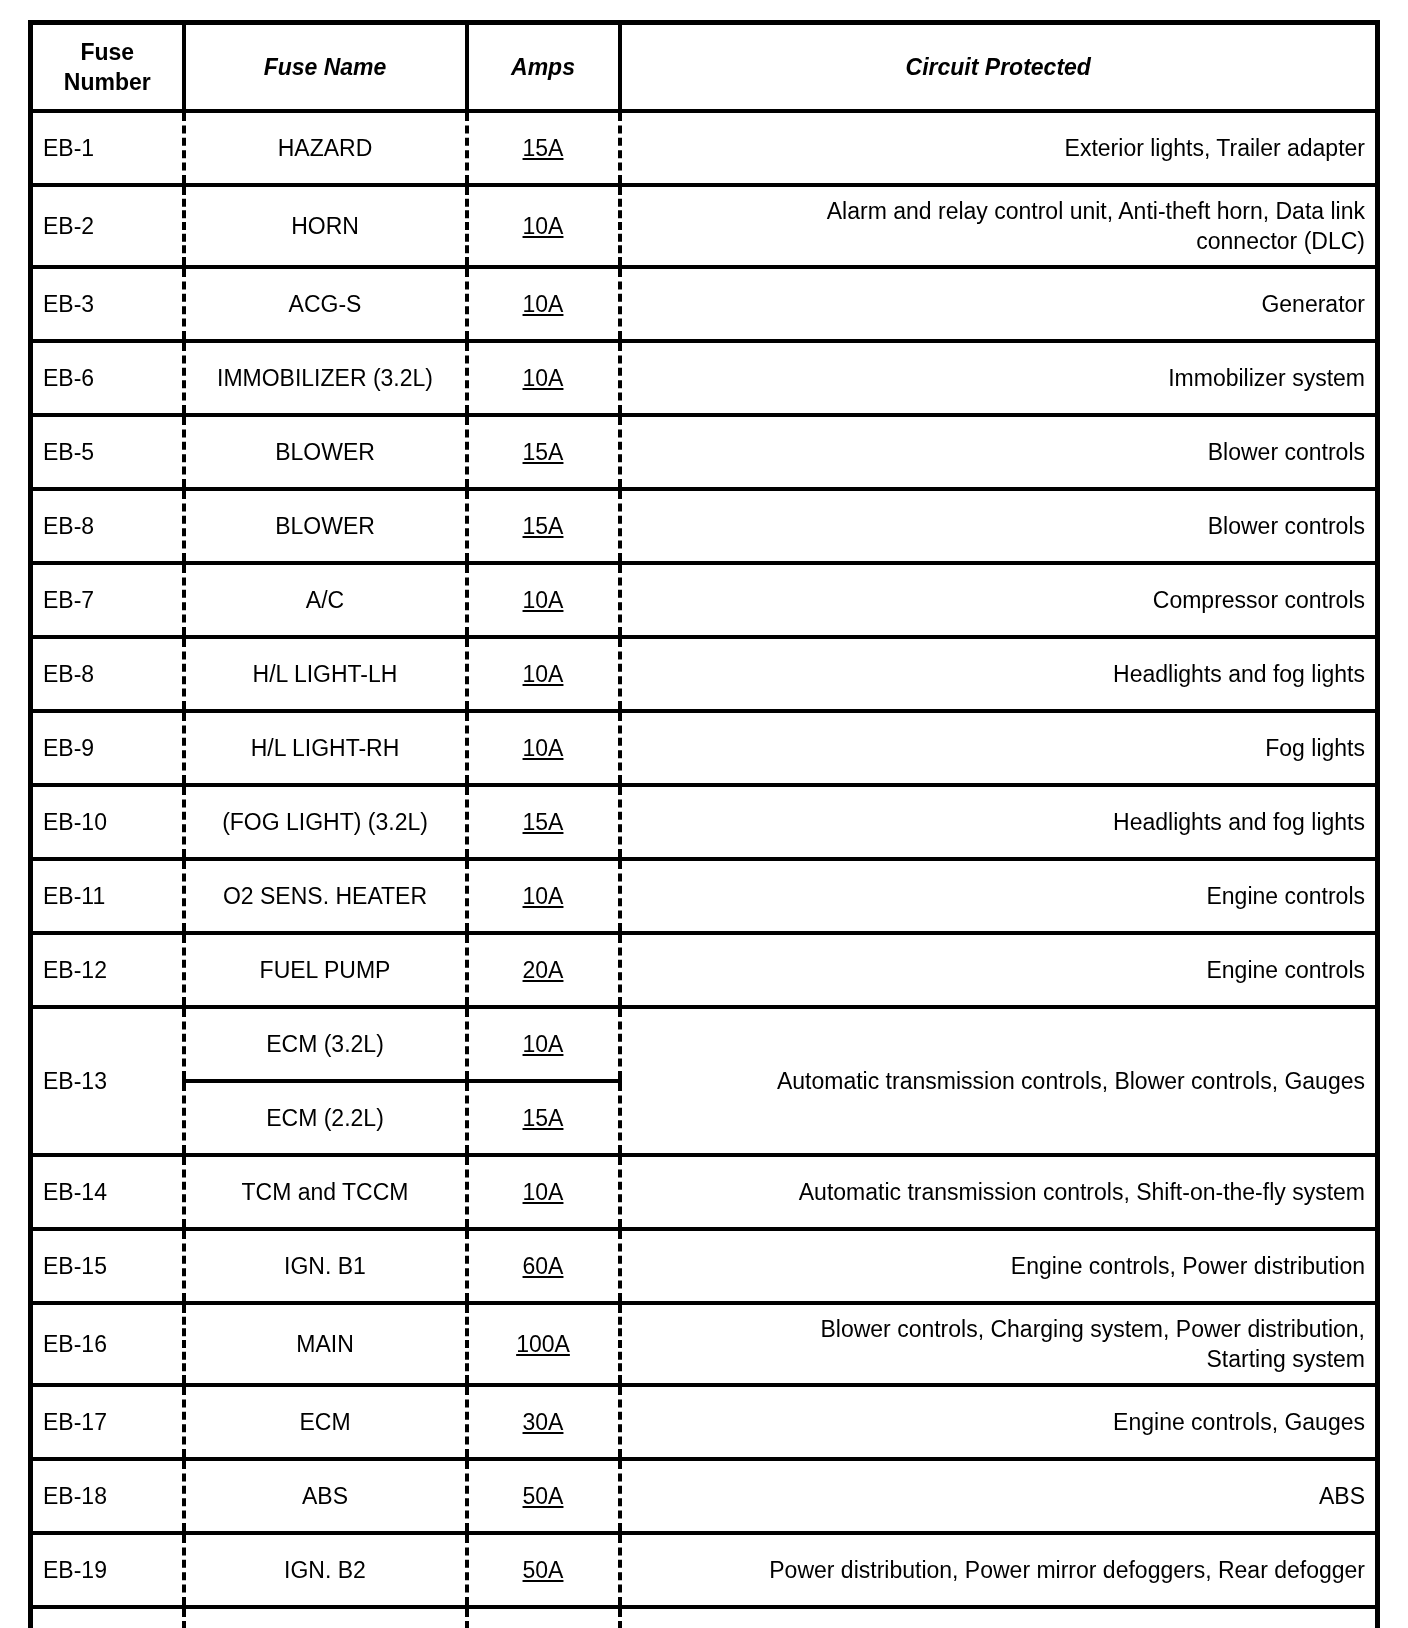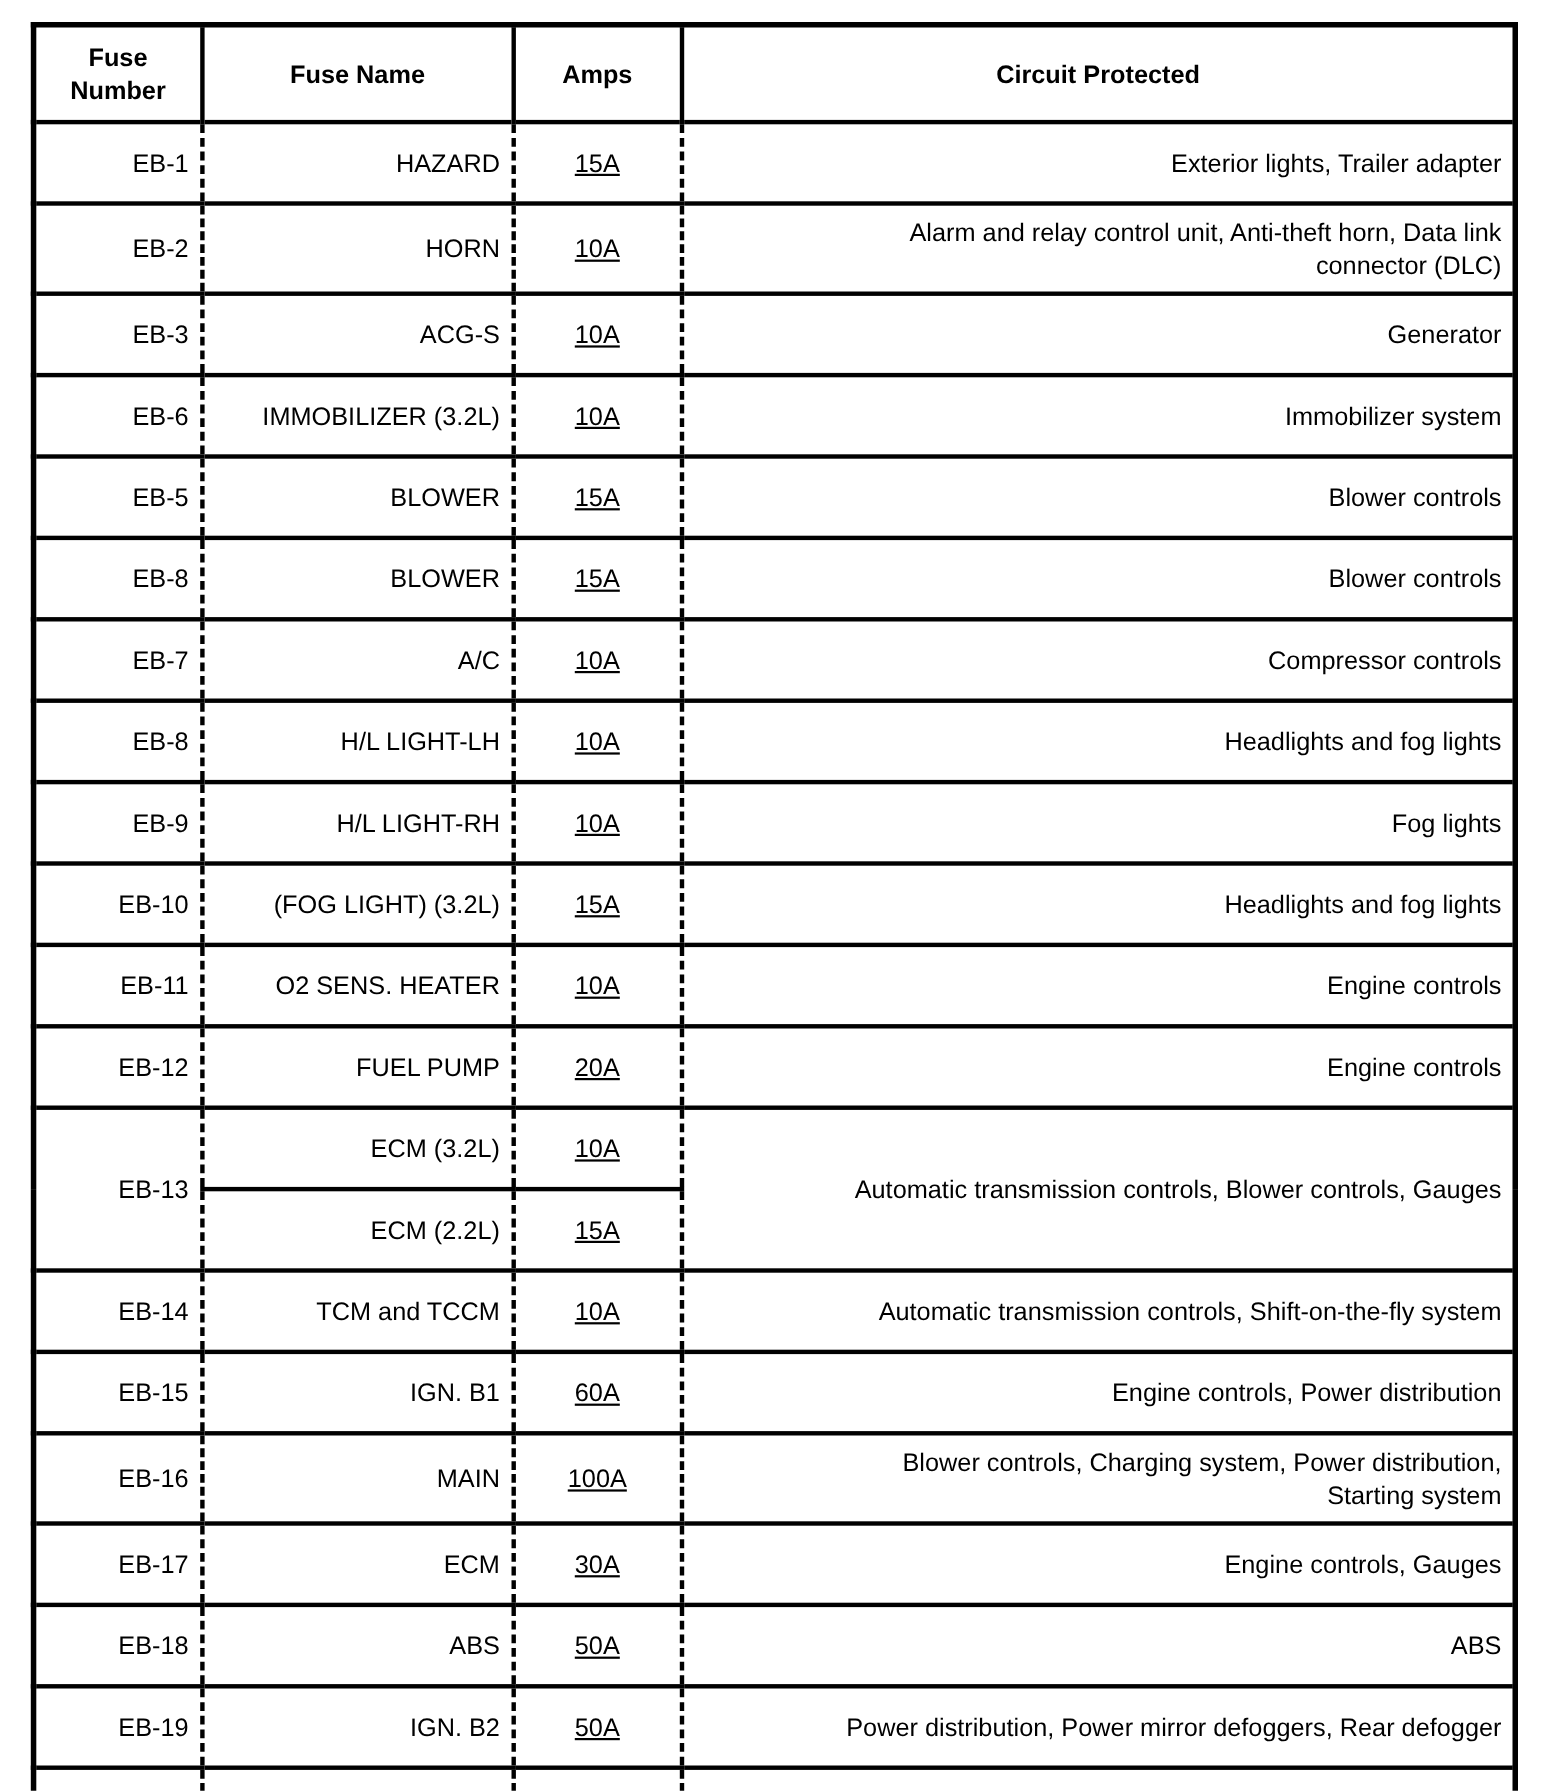--- a/index.html
+++ b/index.html
@@ -41,34 +41,35 @@
   thead th {
     font-weight: bold;
     text-align: center;
     vertical-align: middle;
     height: 76px;
     padding: 4px 6px;
   }
   .fuse-table thead th + th,
   .diode-table thead th + th {
     border-left: 4px solid #000;
+    font-style: italic;
   }
   .fuse-table tbody td + td,
   .diode-table tbody td + td {
     border-left: 4px dashed #000;
   }
   .bl-dash { border-left: 4px dashed #000; }
 
   .fuse-table tbody td {
     height: 52px;
     padding: 9px 10px;
     vertical-align: middle;
   }
-  .c-num     { text-align: right; padding-left: 4px; padding-right: 4px; }
-  .c-name    { text-align: right;  padding-left: 17px; padding-right: 4px; }
+  .c-num     { text-align: left; padding-left: 4px; padding-right: 4px; }
+  .c-name    { text-align: center;  padding-left: 17px; padding-right: 4px; }
   .c-amps    { text-align: center; padding-left: 4px; padding-right: 4px; text-decoration: underline; }
   .c-circuit { text-align: right;  padding-left: 20px; padding-right: 8px; }
   .v-top     { vertical-align: top; }
   tr.row-tall td { height: 158px; }
 </style>
 </head>
 <body>
 
 <div class="sheet">
 

